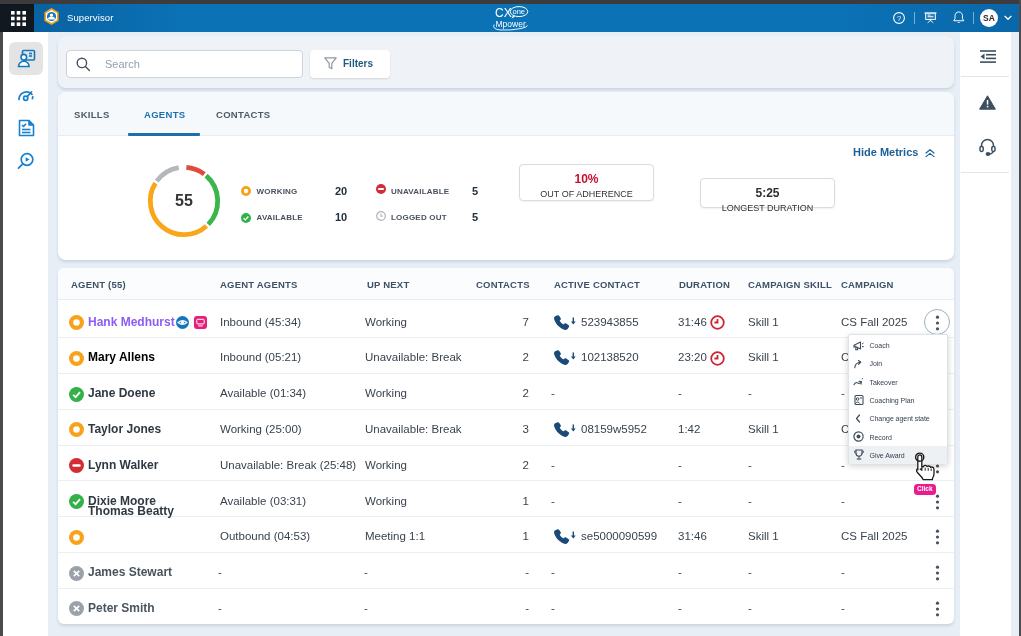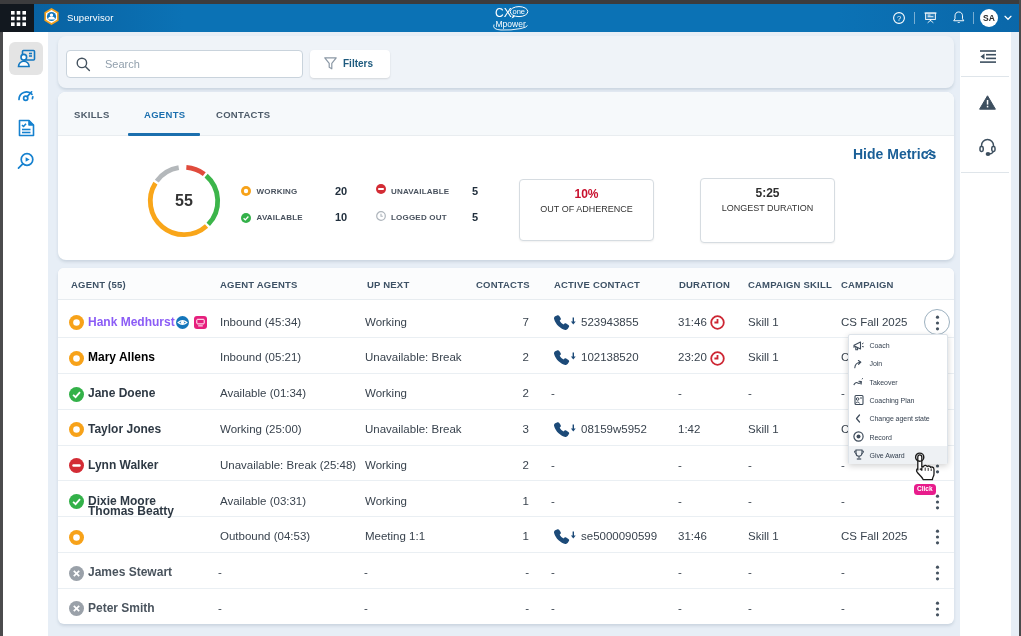--- a/index.html
+++ b/index.html
@@ -20,21 +20,21 @@
 #searchcard { top:36px; height:52px; background:#eff3f8; box-shadow:0 2px 3px rgba(120,140,160,.25); }
 #maincard { top:92px; height:168px; background:#fff; box-shadow:0 2px 3px rgba(120,140,160,.25); }
 #tabstrip { left:58px; top:92px; width:896px; height:44px; background:#f6f9fb; border-radius:8px 8px 0 0; border-bottom:1px solid #e9edf0; }
 #searchbox { left:66px; top:50px; width:237px; height:28px; background:#fff; border:1px solid #c9d3dc; border-radius:4px; }
 #searchtxt { left:105px; top:50px; height:28px; line-height:28px; font-size:11px; color:#92a0ad; }
 #filtersbtn { left:310px; top:50px; width:80px; height:28px; background:#fff; border-radius:4px; box-shadow:0 1px 2px rgba(0,0,0,.12); }
 #filterstxt { left:343px; top:50px; height:28px; line-height:28px; font-size:10px; font-weight:bold; color:#1d5a7e; }
 .tab { position:absolute; top:92px; height:44px; line-height:46px; font-size:9.5px; font-weight:bold; letter-spacing:.3px; color:#4c5a68; }
 #tab-agents { color:#1b6fae; }
 #tabline { left:128px; top:132.5px; width:72px; height:3px; background:#1b6fae; border-radius:1px; }
-#hidemetrics { left:853px; top:146px; font-size:14px; font-weight:bold; color:#1a5f97; }
+#hidemetrics { left:853px; top:146px; font-size:11px; font-weight:bold; color:#1a5f97; }
 .leglbl { position:absolute; font-size:8px; font-weight:bold; letter-spacing:.2px; color:#49525e; }
 .legnum { position:absolute; font-size:11px; font-weight:bold; color:#22303e; }
 .mcard { position:absolute; width:135px; background:#fff; border:1px solid #d6dce1; border-radius:4px; box-shadow:0 1px 2px rgba(0,0,0,.06); text-align:center; }
 .mcard .v { font-size:12px; font-weight:bold; margin-top:7px; }
 .mcard .l { font-size:9px; color:#333; margin-top:3px; }
 #donutnum { left:156px; top:192px; width:56px; text-align:center; font-size:16px; font-weight:bold; color:#333; }
 .th { position:absolute; top:268px; height:32px; line-height:34px; font-size:9.5px; font-weight:bold; letter-spacing:.2px; color:#3d5165; }
 #thead-bg { left:58px; top:268px; width:896px; height:32px; background:#fbfcfd; border-bottom:1px solid #e7ecf0; border-radius:6px 6px 0 0; }
 .rowline { position:absolute; left:58px; width:896px; height:1px; background:#eaeff3; }
 .name { position:absolute; font-size:12px; font-weight:bold; color:#2e3944; white-space:nowrap; }
@@ -219,25 +219,25 @@
     <rect x="2" y="4.1" width="6" height="1.8" rx="0.9" fill="#fff"></rect>
   </svg>
 <div class="leglbl" style="left:391px;top:186.5px">UNAVAILABLE</div>
 <div class="legnum" style="left:472px;top:184.5px">5</div>
 <svg style="left:376px;top:210.5px" width="10" height="10" viewBox="0 0 10 10">
   <circle cx="5" cy="5" r="4.3" fill="none" stroke="#aeb5bc" stroke-width="1.2"></circle>
   <polyline points="5,2.8 5,5.2 6.8,5.2" fill="none" stroke="#aeb5bc" stroke-width="1.1"></polyline>
 </svg>
 <div class="leglbl" style="left:391px;top:213px">LOGGED OUT</div>
 <div class="legnum" style="left:472px;top:211px">5</div>
-<div class="mcard" style="left:519px;top:179px;height:62px">
+<div class="mcard" style="left:519px;top:164px;height:37px">
   <div class="v" style="color:#c8102e">10%</div>
   <div class="l">OUT OF ADHERENCE</div>
 </div>
-<div class="mcard" style="left:700px;top:178px;height:65px">
+<div class="mcard" style="left:700px;top:178px;height:30px">
   <div class="v" style="color:#2e2e2e">5:25</div>
   <div class="l">LONGEST DURATION</div>
 </div>
 <div class="card" id="tablecard" style="top:268px;height:356px;background:#fff;border-radius:6px;box-shadow:0 2px 3px rgba(120,140,160,.25)"></div>
 <div class="abs" id="thead-bg"></div>
 <div class="th" style="left:71px">AGENT (55)</div>
 <div class="th" style="left:220px">AGENT AGENTS</div>
 <div class="th" style="left:367px">UP NEXT</div>
 <div class="th" style="left:476px">CONTACTS</div>
 <div class="th" style="left:554px">ACTIVE CONTACT</div>

